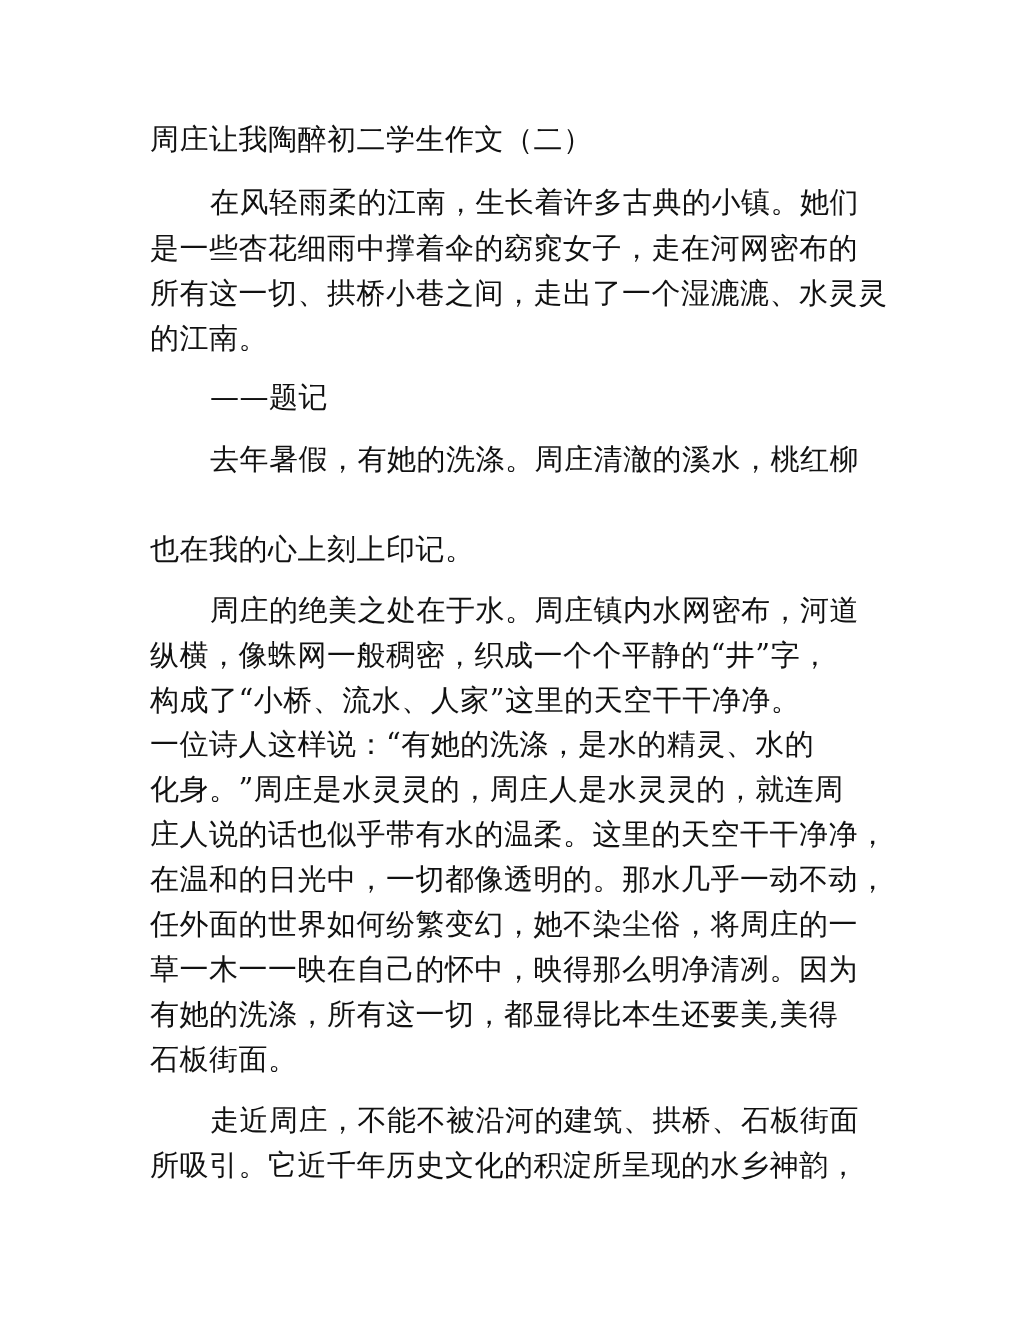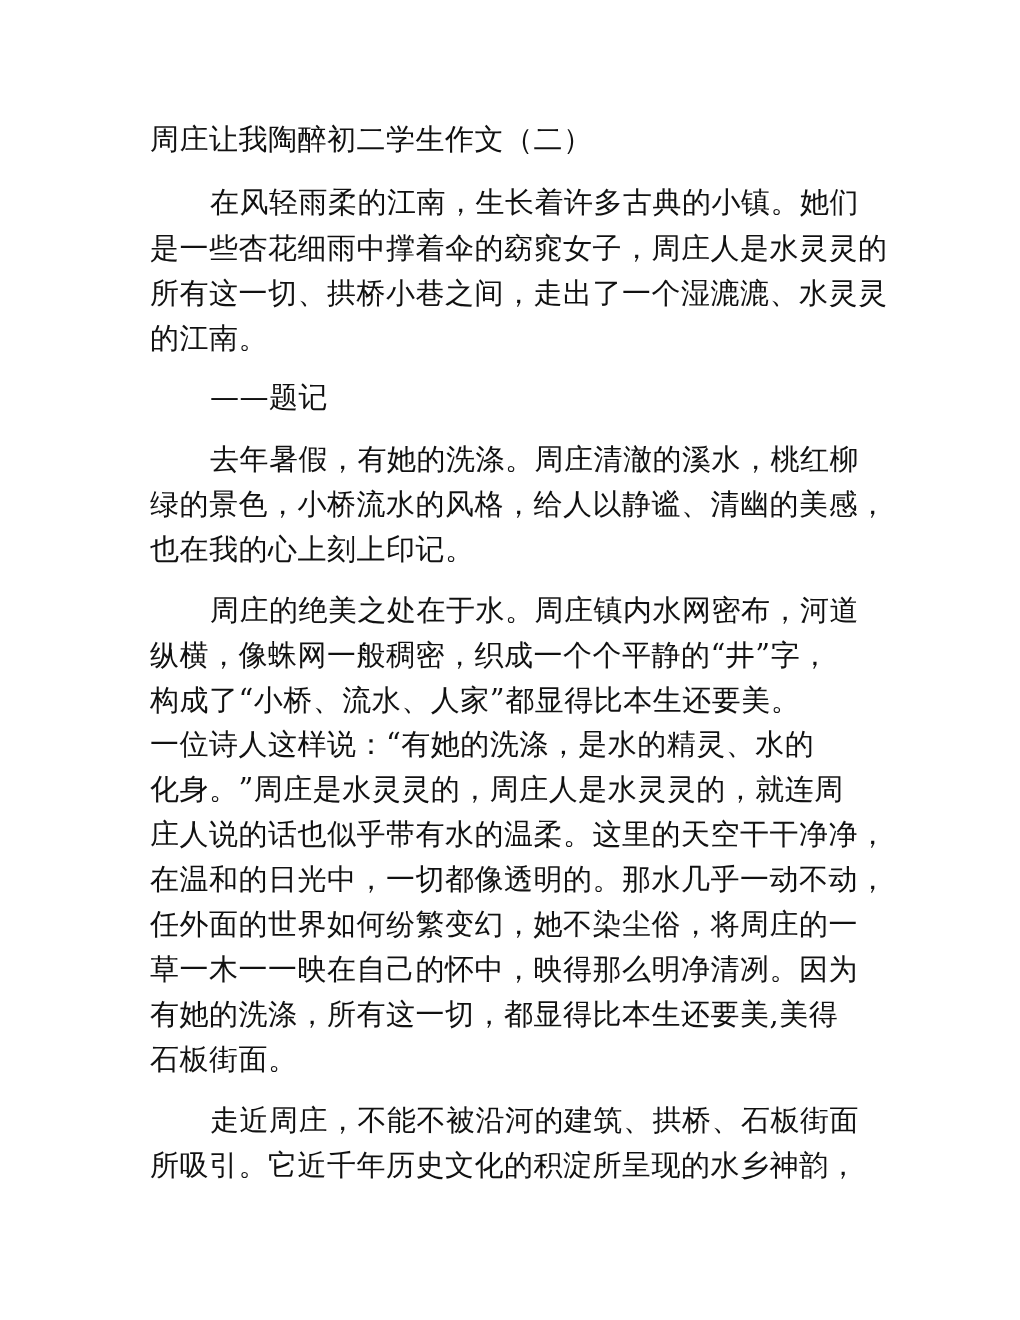--- a/index.html
+++ b/index.html
@@ -35,33 +35,32 @@
     .indent { left: 210px; }
   </style>
 </head>
 <body>
 
 <div class="page">
 
   <div class="line" style="top:117px">周庄让我陶醉初二学生作文（二）</div>
 
   <div class="line indent" style="top:180px">在风轻雨柔的江南，生长着许多古典的小镇。她们</div>
-  <div class="line" style="top:226px">是一些杏花细雨中撑着伞的窈窕女子，周庄人是水灵灵的</div>
+  <div class="line" style="top:226px">是一些杏花细雨中撑着伞的窈窕女子，走在河网密布的</div>
   <div class="line" style="top:271px">所有这一切、拱桥小巷之间，走出了一个湿漉漉、水灵灵</div>
   <div class="line" style="top:316px">的江南。</div>
 
   <div class="line indent" style="top:375px">——题记</div>
 
   <div class="line indent" style="top:437px">去年暑假，有她的洗涤。周庄清澈的溪水，桃红柳</div>
-  <div class="line" style="top:482px">绿的景色，小桥流水的风格，给人以静谧、清幽的美感，</div>
   <div class="line" style="top:527px">也在我的心上刻上印记。</div>
 
   <div class="line" style="top:633px">纵横，像蛛网一般稠密，织成一个个平静的“井”字，</div>
   <div class="line indent" style="top:588px">周庄的绝美之处在于水。周庄镇内水网密布，河道</div>
-  <div class="line" style="top:678px">构成了“小桥、流水、人家”都显得比本生还要美。</div>
+  <div class="line" style="top:678px">构成了“小桥、流水、人家”这里的天空干干净净。</div>
   <div class="line" style="top:722px">一位诗人这样说：“有她的洗涤，是水的精灵、水的</div>
   <div class="line" style="top:767px">化身。”周庄是水灵灵的，周庄人是水灵灵的，就连周</div>
   <div class="line" style="top:812px">庄人说的话也似乎带有水的温柔。这里的天空干干净净，</div>
   <div class="line" style="top:857px">在温和的日光中，一切都像透明的。那水几乎一动不动，</div>
   <div class="line" style="top:902px">任外面的世界如何纷繁变幻，她不染尘俗，将周庄的一</div>
   <div class="line" style="top:947px">草一木一一映在自己的怀中，映得那么明净清冽。因为</div>
   <div class="line" style="top:992px">有她的洗涤，所有这一切，都显得比本生还要美,美得</div>
   <div class="line" style="top:1037px">石板街面。</div>
 
   <div class="line indent" style="top:1098px">走近周庄，不能不被沿河的建筑、拱桥、石板街面</div>

